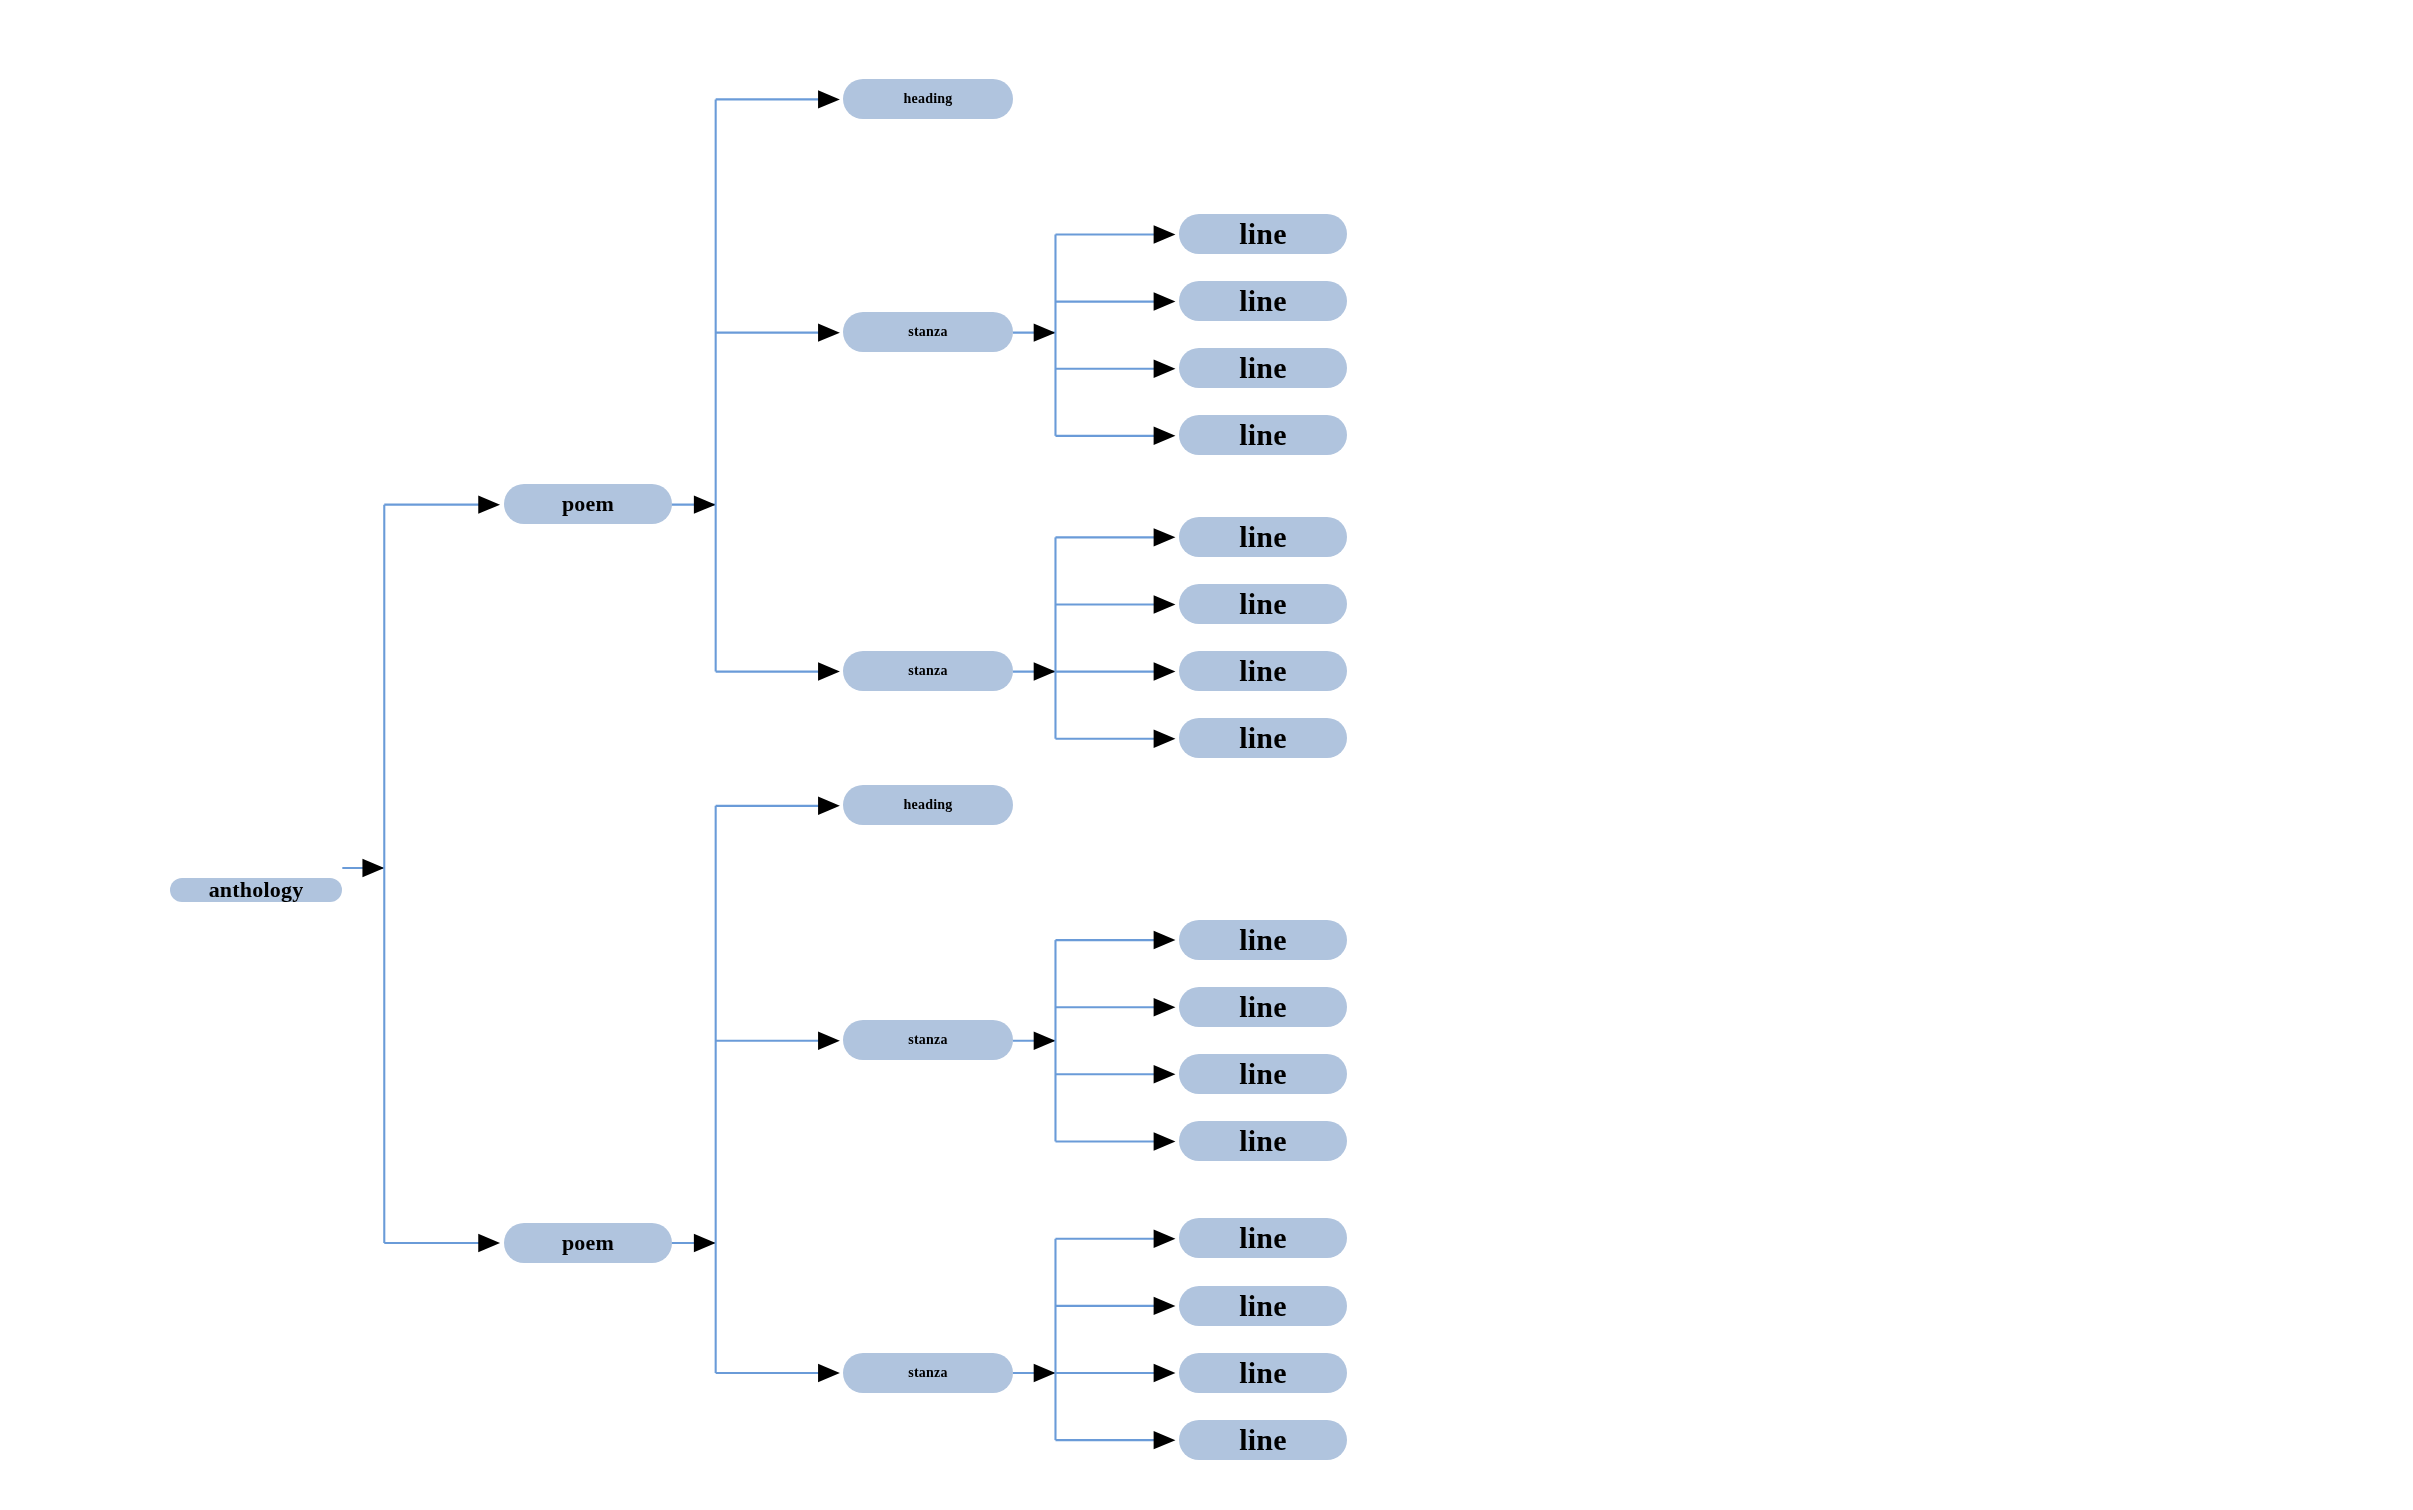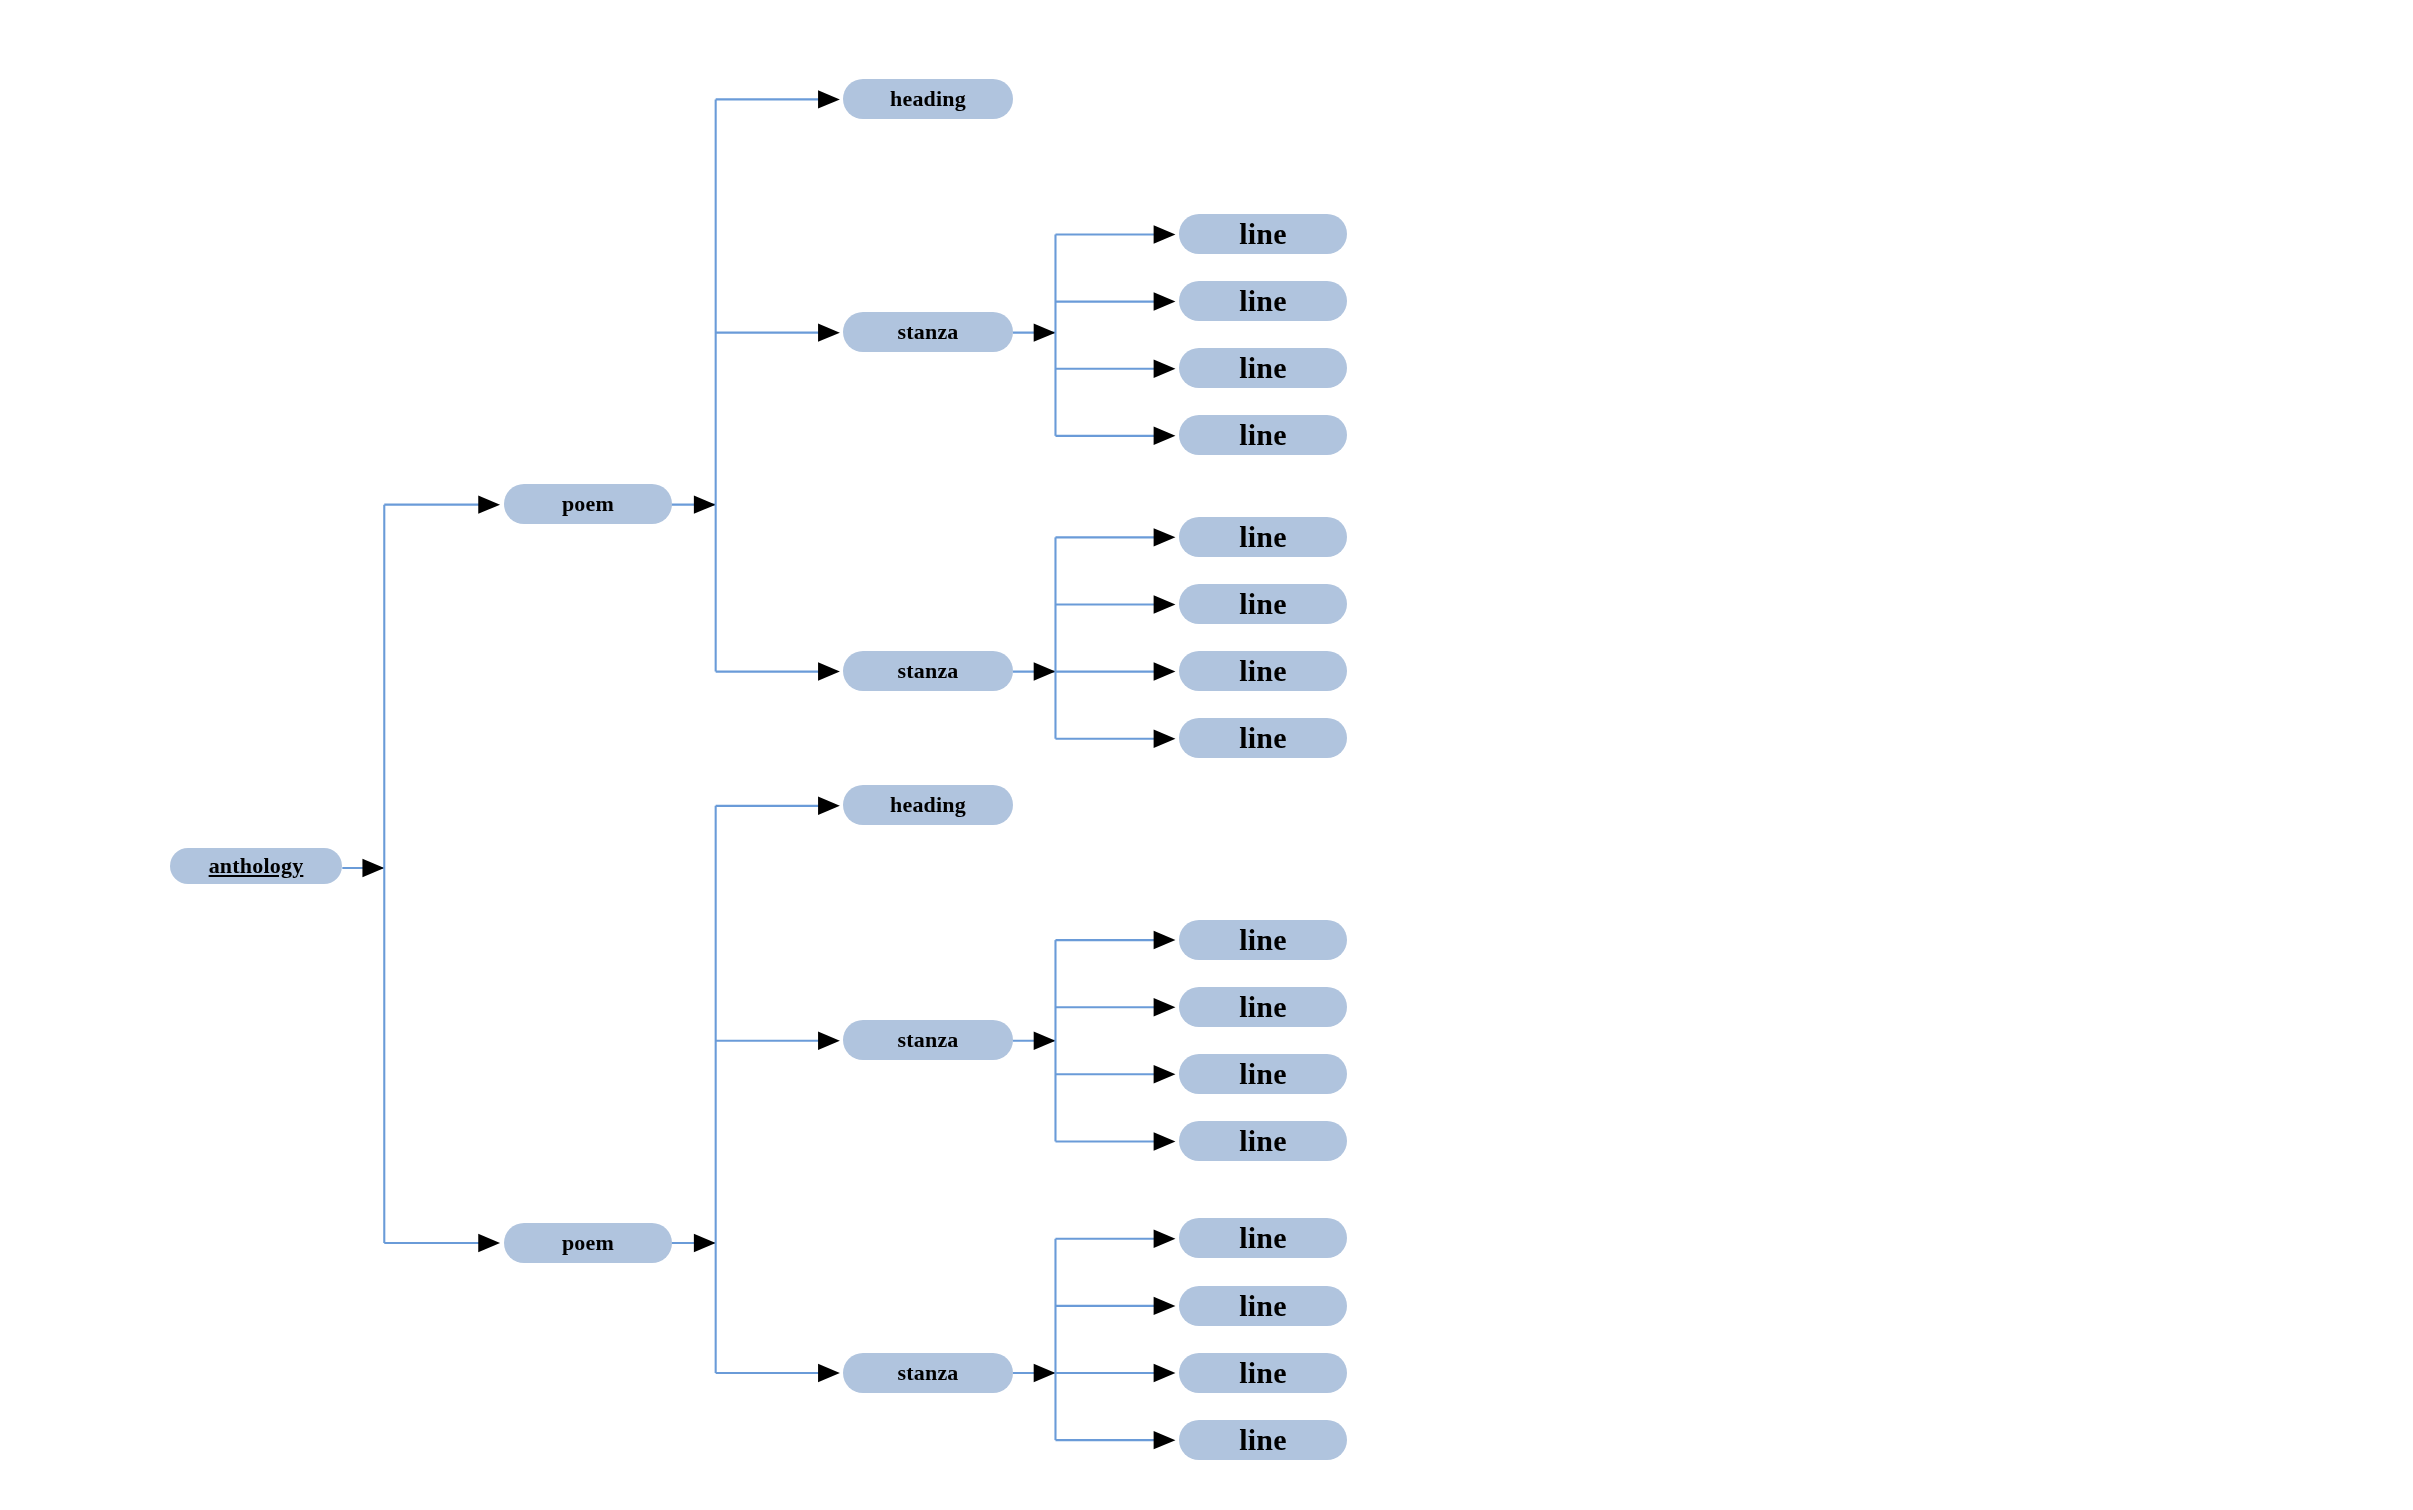--- a/index.html
+++ b/index.html
@@ -35,21 +35,21 @@
     border-radius: 838px;
     color: #000000;
     font-weight: bold;
     font-family: "Liberation Serif", "DejaVu Serif", serif;
     line-height: 1;
     white-space: nowrap;
     letter-spacing: 0.2px;
   }
   .node-root { font-size: 22px; }
   .node-l1   { font-size: 22px; }
-  .node-l2   { font-size: 22px; text-align: right; }
+  .node-l2   { font-size: 14px; text-align: right; }
   .node-l3   { font-size: 30px; }
 </style>
 </head>
 <body>
 
 <div id="canvas">
   <svg id="edge-layer" viewBox="0 0 2876 1800" xmlns="http://www.w3.org/2000/svg">
       <polyline points="408,1034 458,1034" fill="none" stroke="#6a9bd8" stroke-width="2.5" stroke-linejoin="miter" stroke-linecap="butt"></polyline>
       <polygon points="458,1034 432,1023 432,1045" fill="#000000"></polygon>
       <polyline points="458,601 458,1481" fill="none" stroke="#6a9bd8" stroke-width="2.5" stroke-linejoin="miter" stroke-linecap="butt"></polyline>
@@ -114,21 +114,21 @@
       <polyline points="1258,1476 1376,1476" fill="none" stroke="#6a9bd8" stroke-width="2.5" stroke-linejoin="miter" stroke-linecap="butt"></polyline>
       <polygon points="1401,1476 1375,1465 1375,1487" fill="#000000"></polygon>
       <polyline points="1258,1556 1376,1556" fill="none" stroke="#6a9bd8" stroke-width="2.5" stroke-linejoin="miter" stroke-linecap="butt"></polyline>
       <polygon points="1401,1556 1375,1545 1375,1567" fill="#000000"></polygon>
       <polyline points="1258,1636 1376,1636" fill="none" stroke="#6a9bd8" stroke-width="2.5" stroke-linejoin="miter" stroke-linecap="butt"></polyline>
       <polygon points="1401,1636 1375,1625 1375,1647" fill="#000000"></polygon>
       <polyline points="1258,1716 1376,1716" fill="none" stroke="#6a9bd8" stroke-width="2.5" stroke-linejoin="miter" stroke-linecap="butt"></polyline>
       <polygon points="1401,1716 1375,1705 1375,1727" fill="#000000"></polygon>
     </svg>
   <div id="node-layer">
-      <div class="node node-l0 node-root" style="left: 170px; top: 848px; width: 172px; height: 36px; text-decoration: underline;">
+      <div class="node node-l0 node-root" style="left: 170px; top: 878px; width: 172px; height: 24px;">
         <span>anthology</span>
       </div>
       <div class="node node-l1" style="left: 504px; top: 484px; width: 168px; height: 40px;">
         <span>poem</span>
       </div>
       <div class="node node-l2" style="left: 843px; top: 79px; width: 170px; height: 40px;">
         <span>heading</span>
       </div>
       <div class="node node-l2" style="left: 843px; top: 312px; width: 170px; height: 40px;">
         <span>stanza</span>

